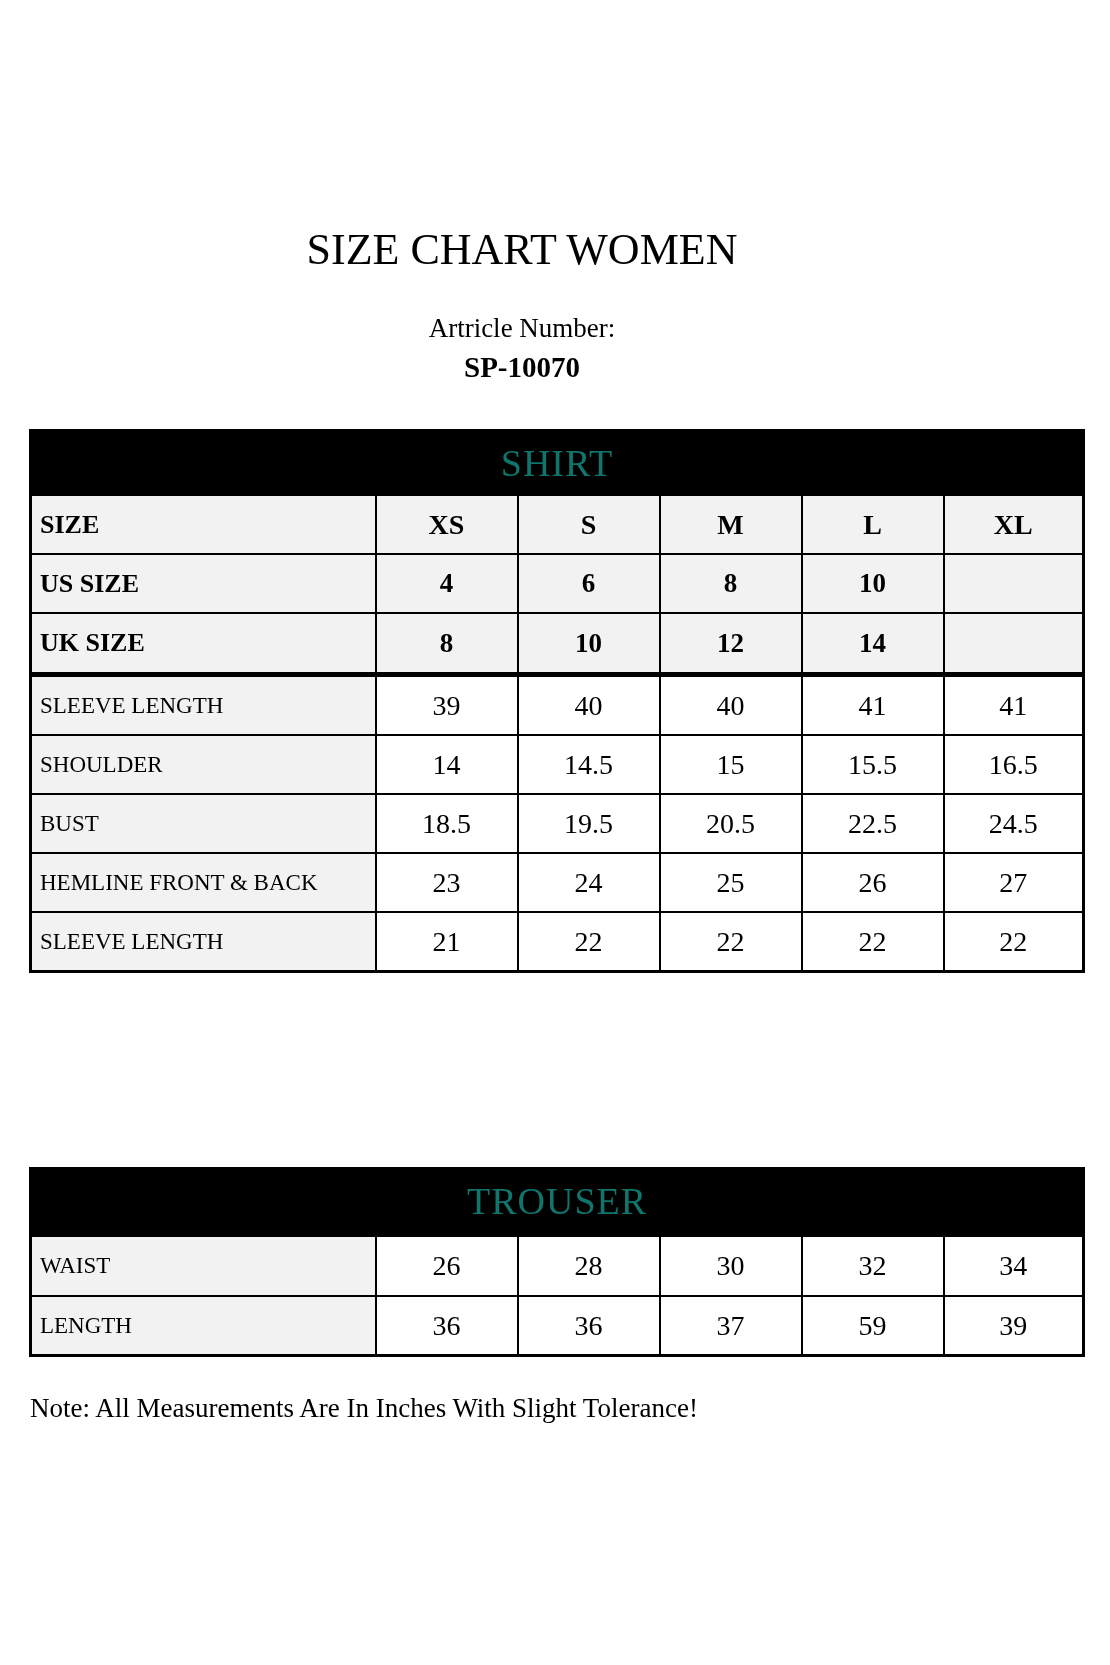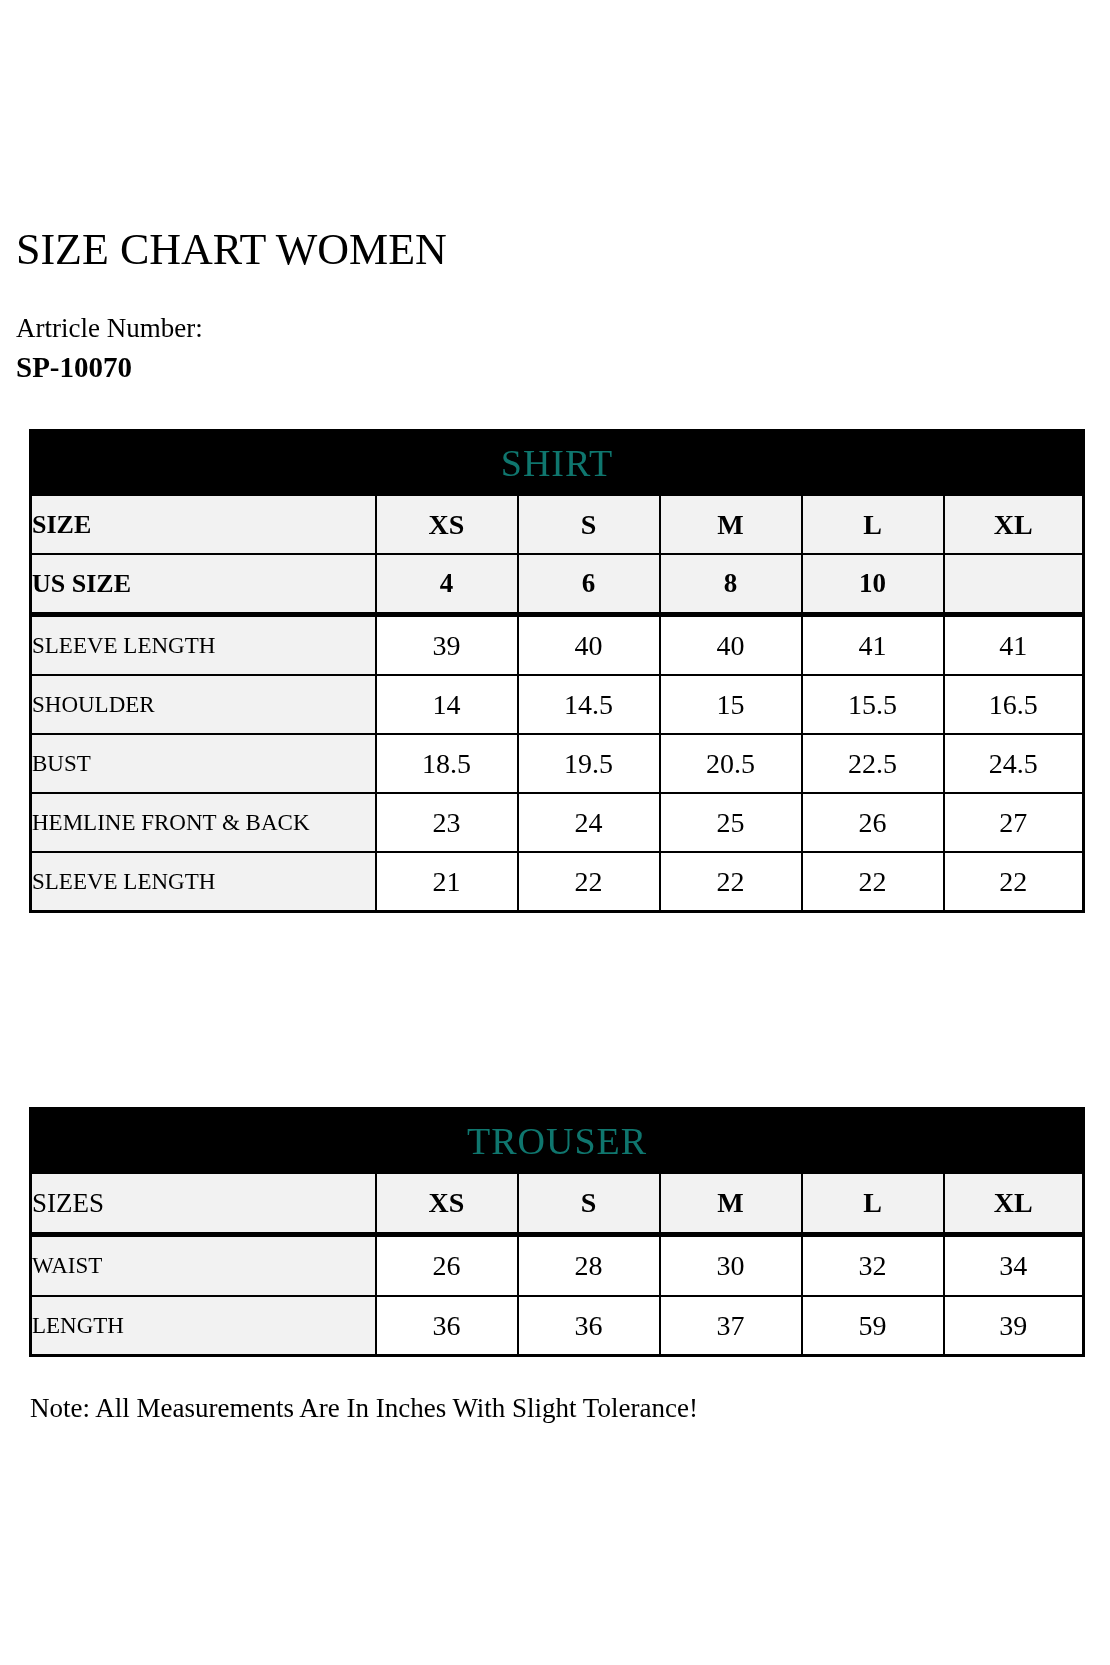--- a/index.html
+++ b/index.html
@@ -9,21 +9,21 @@
   }
   body {
     width: 1110px;
     height: 1665px;
     font-family: "Liberation Serif", serif;
     color: #000000;
     overflow: hidden;
   }
   .heading-block {
     width: 1044px;
-    padding-left: 16px;
+    text-align: center;
   }
   .page-title {
     margin: 228px 0 0 0;
     font-size: 44px;
     font-weight: normal;
     line-height: 1;
   }
   .article-label {
     margin: 40px 0 0 0;
     font-size: 27px;
@@ -56,21 +56,21 @@
     color: #0f766e;
     text-align: center;
     font-size: 38px;
     letter-spacing: 1px;
     height: 60px;
     border: 2px solid #000000;
   }
   tr.h55 td { height: 55px; }
   tr.h56 td { height: 56px; }
   tr.gray td { background: #f2f2f2; }
-  td.label { background: #f2f2f2; text-align: left; padding-left: 0; }
+  td.label { background: #f2f2f2; text-align: left; padding-left: 8px; }
   td.label-bold { font-weight: bold; font-size: 26px; }
   td.label-reg  { font-weight: normal; font-size: 23px; }
   td.label-reg-lg { font-weight: normal; font-size: 27px; }
   td.val { text-align: center; }
   td.col-head { font-weight: bold; font-size: 28px; }
   td.val-bold { font-weight: bold; font-size: 27px; }
   td.val-reg  { font-weight: normal; font-size: 28px; }
   tr.thick-top td { border-top: 5px solid #000000; }
   .note {
     margin: 35px 0 0 30px;
@@ -109,20 +109,28 @@
       <td class="val col-head">XL</td>
     </tr>
     <tr class="h55 gray">
       <td class="label label-bold">US SIZE</td>
       <td class="val val-bold">4</td>
       <td class="val val-bold">6</td>
       <td class="val val-bold">8</td>
       <td class="val val-bold">10</td>
       <td class="val val-bold"></td>
     </tr>
+    <tr class="h56 gray">
+      <td class="label label-bold">UK SIZE</td>
+      <td class="val val-bold">8</td>
+      <td class="val val-bold">10</td>
+      <td class="val val-bold">12</td>
+      <td class="val val-bold">14</td>
+      <td class="val val-bold"></td>
+    </tr>
     <tr class="h55 thick-top">
       <td class="label label-reg">SLEEVE LENGTH</td>
       <td class="val val-reg">39</td>
       <td class="val val-reg">40</td>
       <td class="val val-reg">40</td>
       <td class="val val-reg">41</td>
       <td class="val val-reg">41</td>
     </tr>
     <tr class="h55">
       <td class="label label-reg">SHOULDER</td>
@@ -165,28 +173,20 @@
       <col style="width:142px">
       <col style="width:142px">
     <col style="width:142px">
       <col style="width:142px">
       <col style="width:140px">
   </colgroup>
   <tbody>
     <tr>
       <td class="bar" colspan="6">TROUSER</td>
     </tr>
-    <tr class="h56 gray">
-      <td class="label label-reg-lg">SIZES</td>
-      <td class="val col-head">XS</td>
-      <td class="val col-head">S</td>
-      <td class="val col-head">M</td>
-      <td class="val col-head">L</td>
-      <td class="val col-head">XL</td>
-    </tr>
     <tr class="h56 thick-top">
       <td class="label label-reg">WAIST</td>
       <td class="val val-reg">26</td>
       <td class="val val-reg">28</td>
       <td class="val val-reg">30</td>
       <td class="val val-reg">32</td>
       <td class="val val-reg">34</td>
     </tr>
     <tr class="h55">
       <td class="label label-reg">LENGTH</td>

